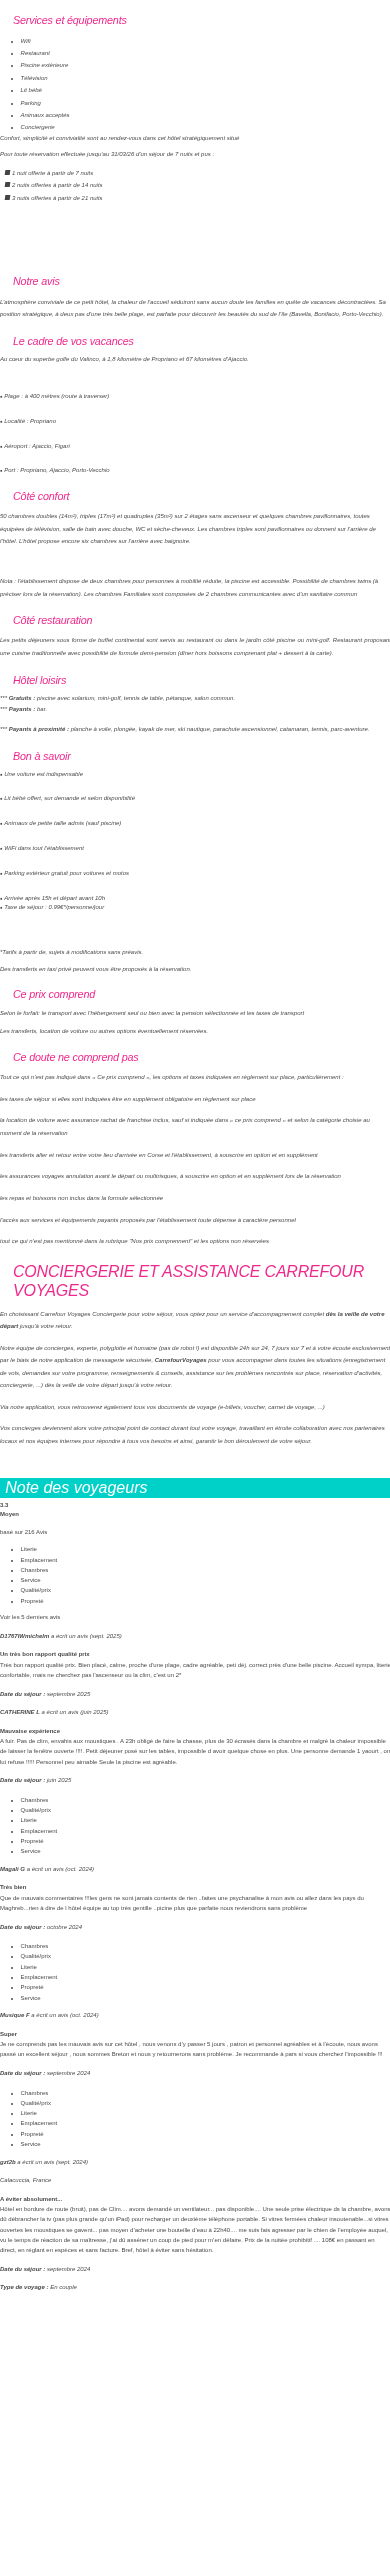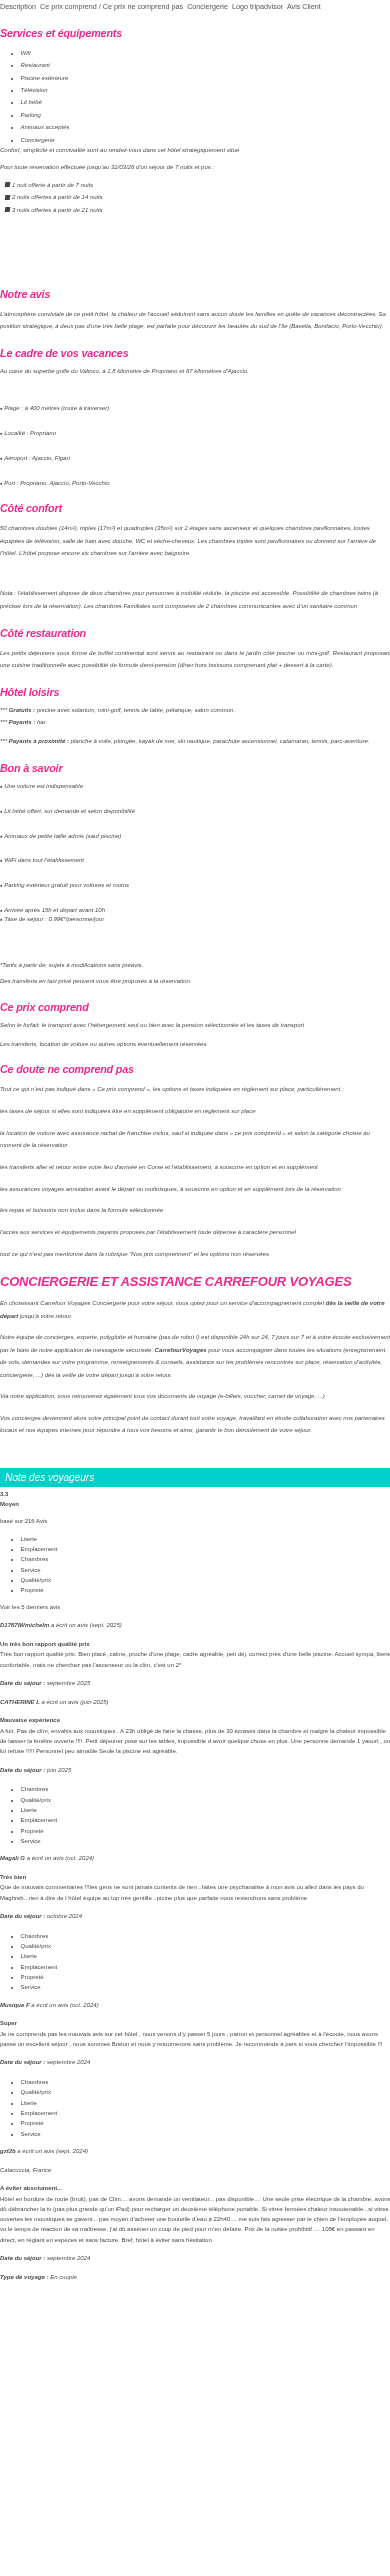--- a/index.html
+++ b/index.html
@@ -10,48 +10,49 @@
       font-size: 6px;
       line-height: 1.55;
       overflow-x: hidden;
     }
     .page { padding: 0 0 10.3px 0; }
     .tabs-line { font-size: 7.2px; color: #555; padding-top: 1px; height: 11.3px; }
     .tabs-line span { margin-right: 2.1px; }
     h2.pink {
       color: #f0288c;
       font-style: italic;
-      font-weight: bold;
+      font-weight: normal;
       font-size: 10.8px;
       margin: 14.4px 0 7.2px 0;
       letter-spacing: -0.2px;
       line-height: 1.2;
+      padding-left: 13px;
     }
-    h2.pink.upper { font-size: 13px; }
+    h2.pink.upper { font-size: 16px; }
     ul.dots { margin: 0; padding-left: 20.6px; list-style: disc; }
     ul.dots li { font-style: italic; line-height: 12.4px; font-size: 6px; }
     p { margin: 0 0 7.2px 0; }
     .it { font-style: italic; }
     .square-list { margin: 0; padding-left: 5.2px; }
     .square-list div { font-style: italic; line-height: 12.4px; }
     .sq { display: inline-block; width: 5.2px; height: 5.2px; background: #444; margin-right: 1.5px; transform: skewX(-8deg); vertical-align: -0.5px; }
     .bullet-p { font-style: italic; margin: 0 0 15.5px 0; }
     .bullet-p .b { font-size: 4.6px; margin-right: 1.5px; }
     .spacer-40 { height: 20.6px; }
     .spacer-100 { height: 57px; }
     .justify { text-align: justify; }
     strong { font-weight: bold; }
     .loisirs p { margin-bottom: 2.1px; }
     .prix-list p { margin-bottom: 9.3px; font-style: italic; }
     .concierge p { font-style: italic; margin-bottom: 9.3px; line-height: 12.4px; }
     .teal-bar {
       background: #00d1c8;
       color: #ffffff;
       font-style: italic;
-      font-size: 10px;
+      font-size: 16px;
       padding: 3.1px 5.2px;
       margin-top: 31px;
       line-height: 13.4px;
     }
     .rating { font-size: 6px; margin-top: 3.1px; }
     .rating .score { font-weight: bold; }
     .rating .label { font-weight: bold; }
     .based { margin: 8.2px 0 7.2px 0; }
     ul.crit { margin: 0 0 7.2px 0; padding-left: 20.6px; list-style: disc; }
     ul.crit li { line-height: 10.3px; }
@@ -63,27 +64,20 @@
     .review .body { margin-bottom: 9.3px; line-height: 10.3px; }
     .review .meta { font-style: italic; margin-bottom: 9.3px; }
     .review .meta b { font-weight: bold; }
     .review .loc { font-style: italic; margin-bottom: 9.3px; }
   </style>
 </head>
 <body>
 
 <div class="page">
 
-  <div class="tabs-line">
-    <span>Description</span>
-    <span>Ce prix comprend / Ce prix ne comprend pas</span>
-    <span>Conciergerie</span>
-    <span>Logo tripadvisor</span>
-    <span>Avis Client</span>
-  </div>
 
   <h2 class="pink">Services et équipements</h2>
   <ul class="dots">
     <li>Wifi</li>
     <li>Restaurant</li>
     <li>Piscine extérieure</li>
     <li>Télévision</li>
     <li>Lit bébé</li>
     <li>Parking</li>
     <li>Animaux acceptés</li>

